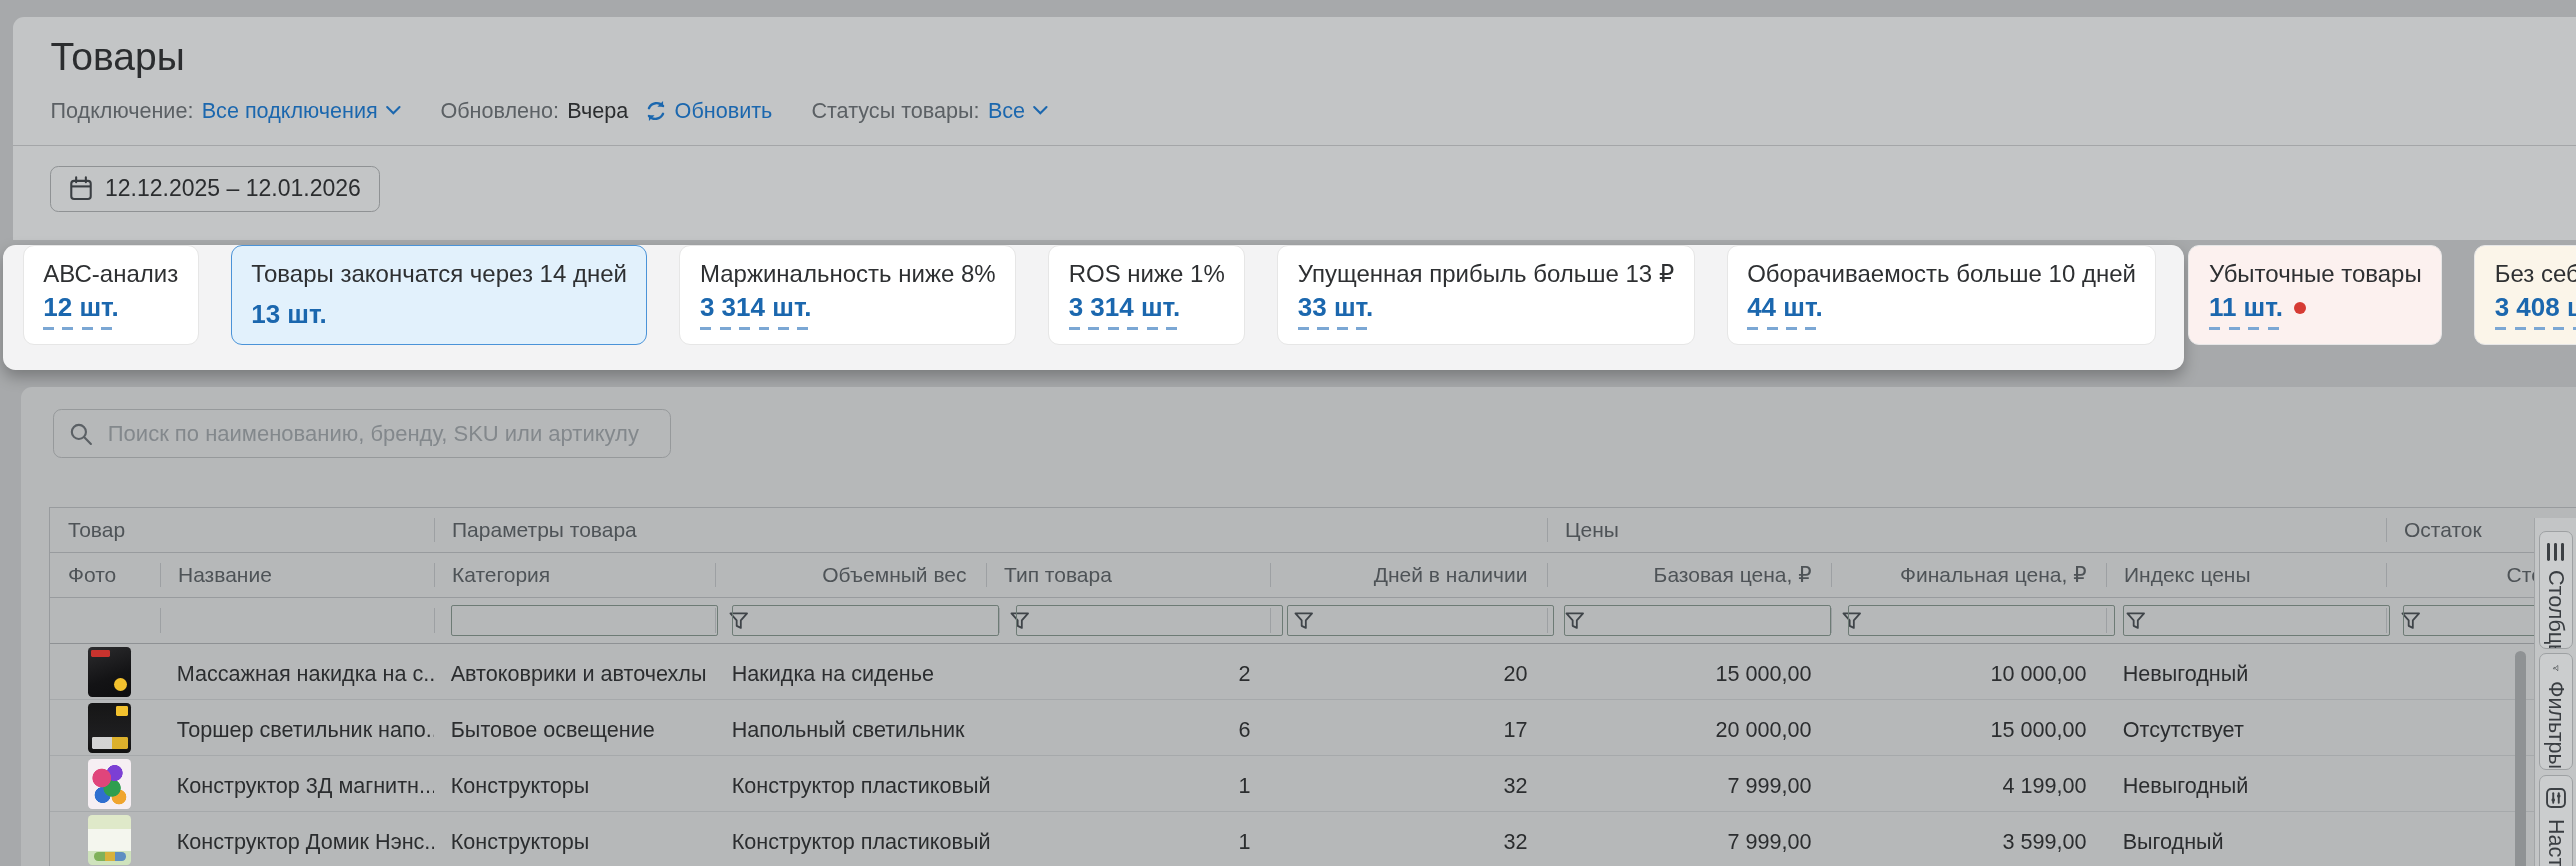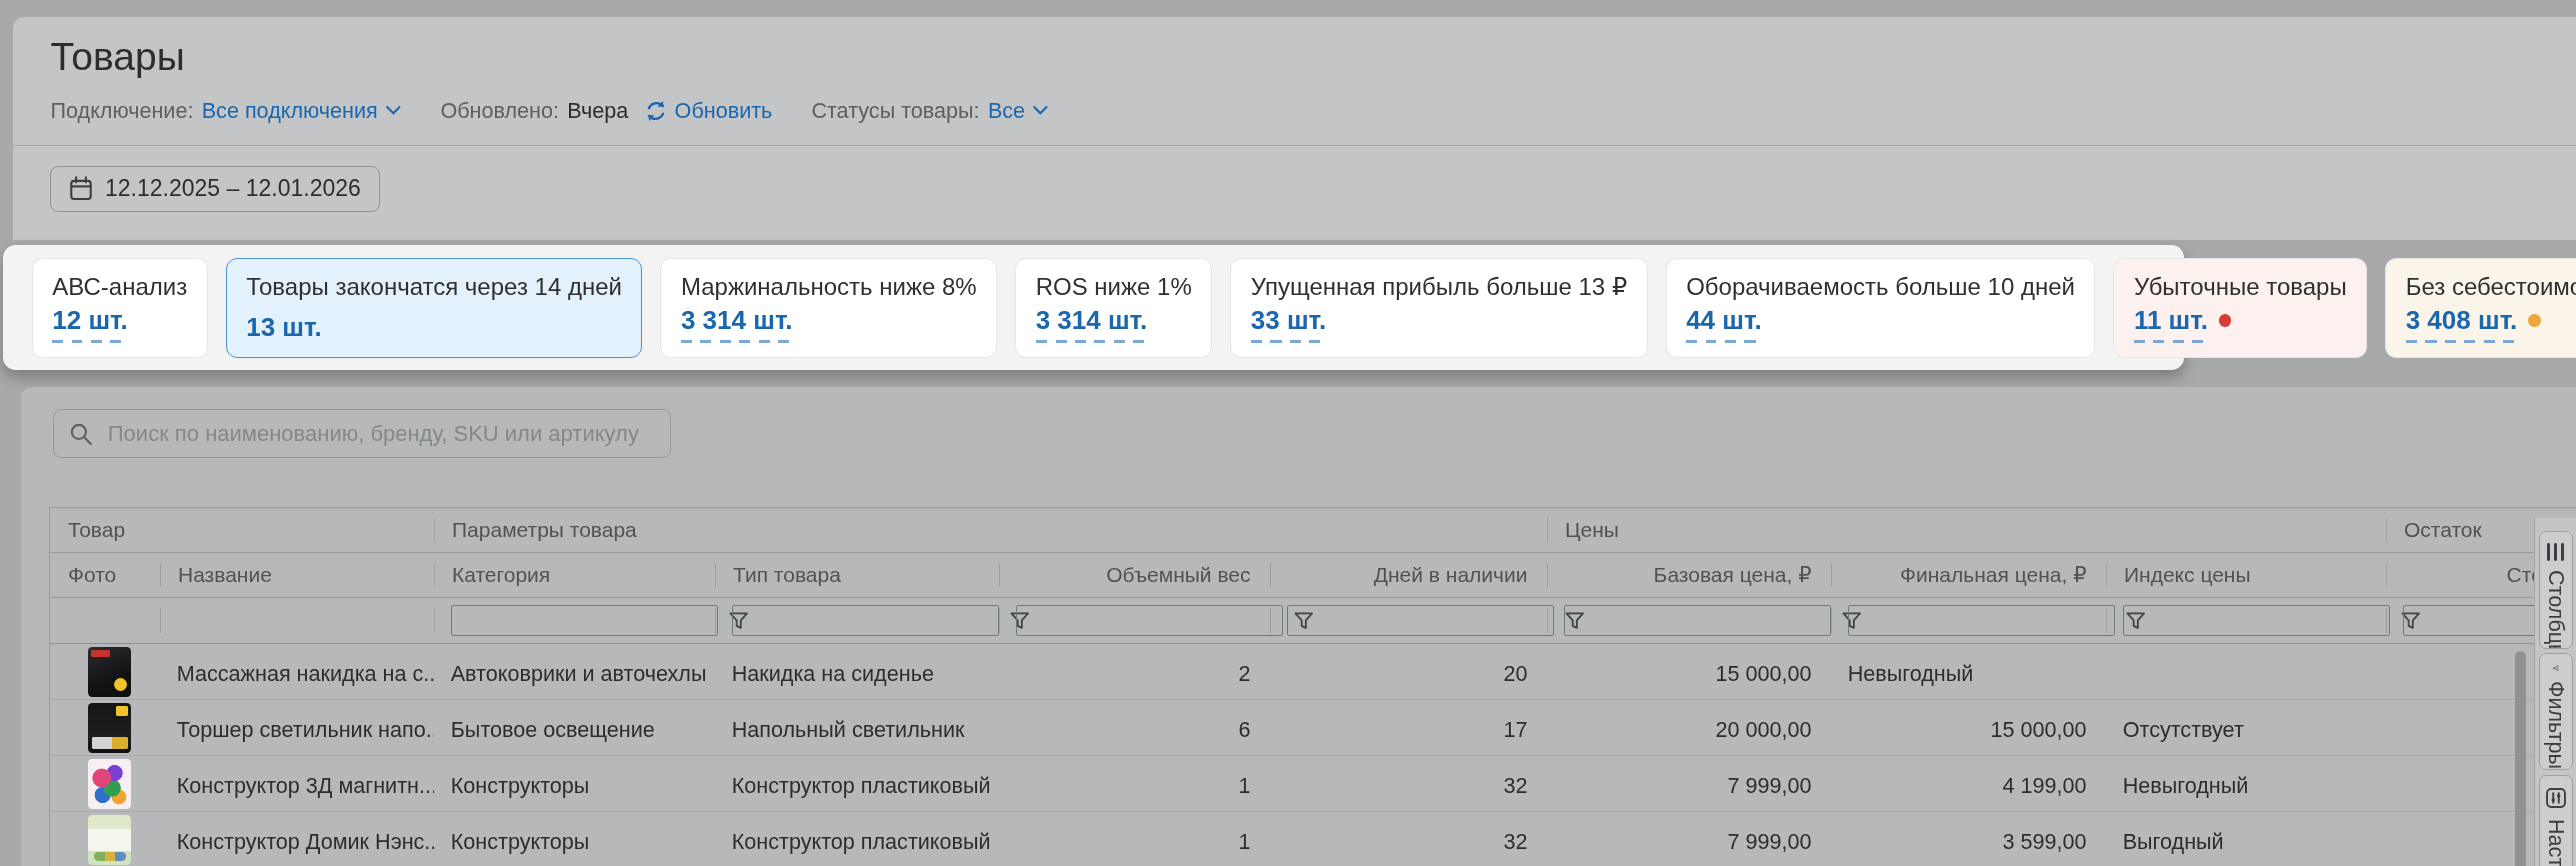--- a/index.html
+++ b/index.html
@@ -23,22 +23,22 @@
   .meta-value{color:var(--text);}
   .chev{width:16.7px;height:11px;}
   .refresh-btn{display:flex;align-items:center;gap:7px;color:var(--link);margin-left:7px;cursor:pointer;}
   .hdr-divider{position:absolute;left:0;top:128px;width:100%;height:1.4px;background:var(--line);}
   .date-chip{position:absolute;left:37px;top:149px;height:46px;min-width:278px;
     border:1.4px solid var(--chip-border);border-radius:8.3px;display:flex;align-items:center;
     gap:12.5px;padding:0 18px;font-size:23px;color:var(--text);background:transparent;cursor:pointer;}
 
   
   .cards-band{position:absolute;left:2.8px;top:245px;width:2181px;height:125px;background:var(--band-bg);
-    border-radius:12.5px;box-shadow:0 7px 15.3px rgba(0,0,0,.28);display:flex;align-items:center;
-    gap:18px;padding:0 29px;}
+    border-radius:12.5px;box-shadow:0 7px 15.3px rgba(0,0,0,.28);display:flex;
+    gap:32px;padding:0 20px;}
   .mcard{height:100px;background:#fff;border:1.4px solid #e6e6e6;border-radius:11px;
     padding:14px 19.5px;display:flex;flex-direction:column;justify-content:space-between;cursor:pointer;flex:0 0 auto;}
   .mcard .mlabel{font-size:24px;color:#2e3032;white-space:nowrap;}
   .mcard .mcount{font-size:26px;font-weight:700;color:var(--link);display:flex;align-items:center;gap:11px;}
   .count-link{position:relative;padding-bottom:7px;cursor:pointer;}
   .count-link::after{content:"";position:absolute;left:0;right:0;bottom:0;height:2.8px;
     background:repeating-linear-gradient(90deg,var(--underline) 0 11px,transparent 11px 19.5px);}
   .mcard.selected{background:var(--selected-card-bg,#e2f1fc);border-color:var(--selected-card-border,#4a93d8);}
   .mcard.loss{background:var(--loss-card-bg,#fcf1ef);}
   .mcard.nocost{background:var(--nocost-card-bg,#fbf5e9);}
@@ -235,22 +235,22 @@
       <div class="hcell g0">Товар</div>
       <div class="hcell g1 vline">Параметры товара</div>
       <div class="hcell g2 vline">Цены</div>
       <div class="hcell g3 vline">Остаток</div>
     </div>
 
     <div class="thr s-row">
       <div class="hcell c0">Фото</div>
       <div class="hcell c1 vline">Название</div>
       <div class="hcell c2 vline">Категория</div>
+      <div class="hcell c4 r vline">Объемный вес</div>
       <div class="hcell c3 vline">Тип товара</div>
-      <div class="hcell c4 r vline">Объемный вес</div>
       <div class="hcell c5 r vline">Дней в наличии</div>
       <div class="hcell c6 r vline">Базовая цена, ₽</div>
       <div class="hcell c7 r vline">Финальная цена, ₽</div>
       <div class="hcell c8 vline">Индекс цены</div>
       <div class="hcell c9 r vline" style="padding-right:25px;">Сток</div>
     </div>
 
     <div class="thr f-row">
       <div class="fcell c0"></div>
       <div class="fcell c1 vline"></div>
@@ -320,20 +320,21 @@
     <div class="trow">
       <div class="tcell c0 photo-cell">
           <div class="photo p1"></div>
         </div>
       <div class="tcell c1">Массажная накидка на с...</div>
       <div class="tcell c2">Автоковрики и авточехлы</div>
       <div class="tcell c3">Накидка на сиденье</div>
       <div class="tcell c4 r">2</div>
       <div class="tcell c5 r">20</div>
       <div class="tcell c6 r">15 000,00</div>
+      <div class="tcell c7 r">10 000,00</div>
       <div class="tcell c8">Невыгодный</div>
       <div class="tcell c9"></div>
     </div>
     <div class="trow">
       <div class="tcell c0 photo-cell">
           <div class="photo p2"></div>
         </div>
       <div class="tcell c1">Торшер светильник напо...</div>
       <div class="tcell c2">Бытовое освещение</div>
       <div class="tcell c3">Напольный светильник</div>

